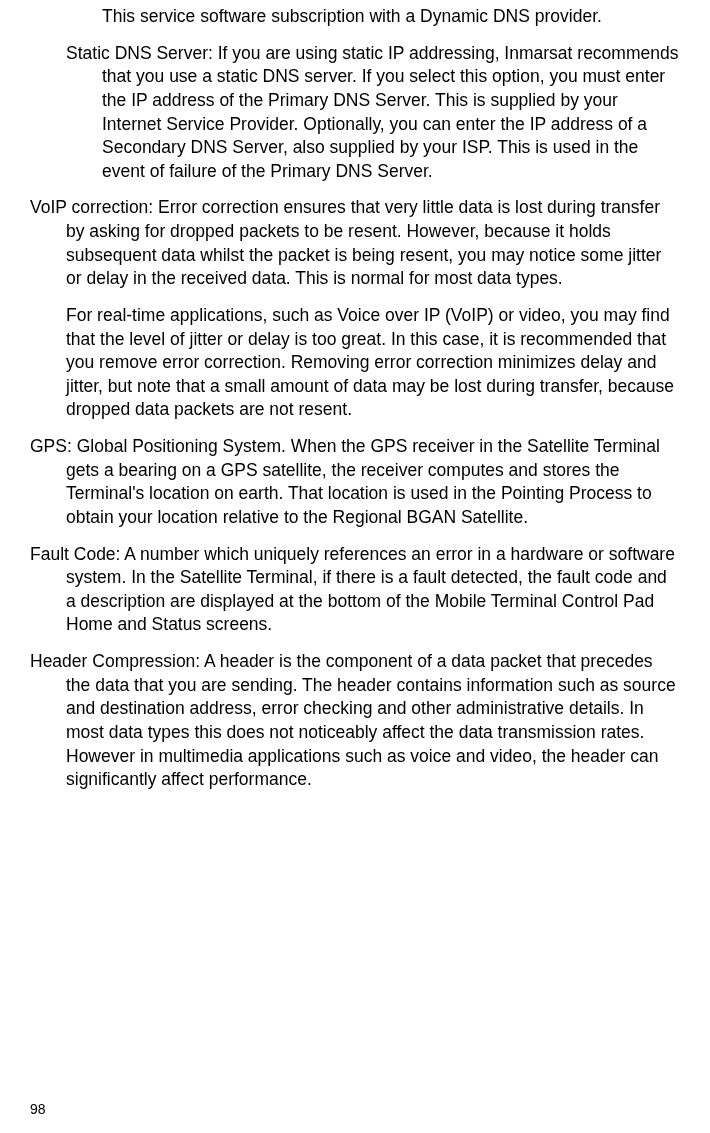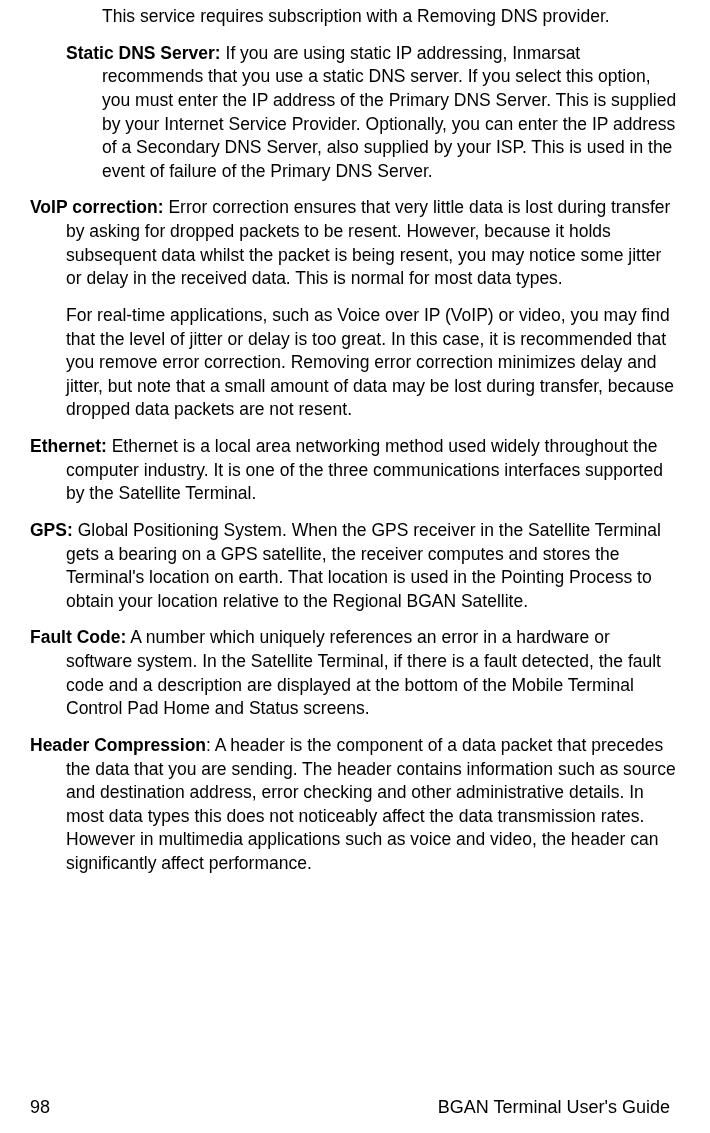--- a/index.html
+++ b/index.html
@@ -18,21 +18,21 @@
       position: relative;
       padding: 0 30px;
     }
     .content {
       padding-top: 5px;
     }
     .para {
       margin-bottom: 13px;
     }
     .term {
-      font-weight: bold;
+      font-weight: normal;
     }
     .indent-hanging-0 {
       padding-left: 36px;
       text-indent: -36px;
     }
     .indent-hanging-0 .continuation,
     .indent-hanging-0.continuation {
       text-indent: 0;
     }
     .indent-level-1 {
@@ -44,60 +44,56 @@
     }
     .footer {
       position: absolute;
       bottom: 14px;
       left: 0;
       right: 0;
       width: 710px;
       padding: 0 30px;
       display: flex;
       justify-content: space-between;
-      font-size: 18px;
+      font-size: 14px;
     }
     .page-number {
       padding-left: 0;
     }
     .doc-title {
       padding-right: 10px;
     }
   </style>
 </head>
 <body>
 
 <div class="content">
 
-  <p class="para indent-level-1">This service requires subscription with a Removing DNS provider.</p>
+  <p class="para indent-level-1">This service software subscription with a Dynamic DNS provider.</p>
 
   <p class="para indent-level-1 hanging">
     <span class="term">Static DNS Server:</span><span> If you are using static IP addressing, Inmarsat recommends that you use a static DNS server. If you select this option, you must enter the IP address of the Primary DNS Server. This is supplied by your Internet Service Provider. Optionally, you can enter the IP address of a Secondary DNS Server, also supplied by your ISP. This is used in the event of failure of the Primary DNS Server.</span>
   </p>
 
   <p class="para indent-hanging-0">
     <span class="term">VoIP correction:</span><span> Error correction ensures that very little data is lost during transfer by asking for dropped packets to be resent. However, because it holds subsequent data whilst the packet is being resent, you may notice some jitter or delay in the received data. This is normal for most data types.</span>
   </p>
 
   <p class="para indent-hanging-0 continuation">For real-time applications, such as Voice over IP (VoIP) or video, you may find that the level of jitter or delay is too great. In this case, it is recommended that you remove error correction. Removing error correction minimizes delay and jitter, but note that a small amount of data may be lost during transfer, because dropped data packets are not resent.</p>
 
-  <p class="para indent-hanging-0">
-    <span class="term">Ethernet:</span><span> Ethernet is a local area networking method used widely throughout the computer industry. It is one of the three communications interfaces supported by the Satellite Terminal.</span>
-  </p>
 
   <p class="para indent-hanging-0">
     <span class="term">GPS:</span><span> Global Positioning System. When the GPS receiver in the Satellite Terminal gets a bearing on a GPS satellite, the receiver computes and stores the Terminal's location on earth. That location is used in the Pointing Process to obtain your location relative to the Regional BGAN Satellite.</span>
   </p>
 
   <p class="para indent-hanging-0">
     <span class="term">Fault Code:</span><span> A number which uniquely references an error in a hardware or software system. In the Satellite Terminal, if there is a fault detected, the fault code and a description are displayed at the bottom of the Mobile Terminal Control Pad Home and Status screens.</span>
   </p>
 
   <p class="para indent-hanging-0">
     <span class="term">Header Compression</span><span>: A header is the component of a data packet that precedes the data that you are sending. The header contains information such as source and destination address, error checking and other administrative details. In most data types this does not noticeably affect the data transmission rates. However in multimedia applications such as voice and video, the header can significantly affect performance.</span>
   </p>
 
 </div>
 
 <div class="footer">
   <span class="page-number">98</span>
-  <span class="doc-title">BGAN Terminal User's Guide</span>
 </div>
 
 </body></html>

